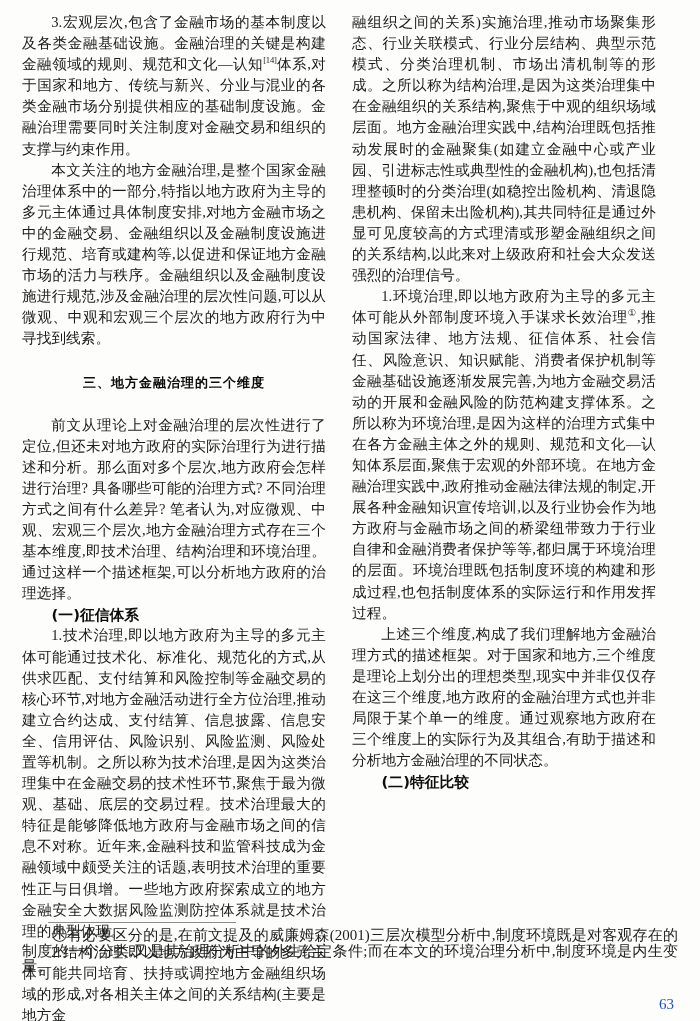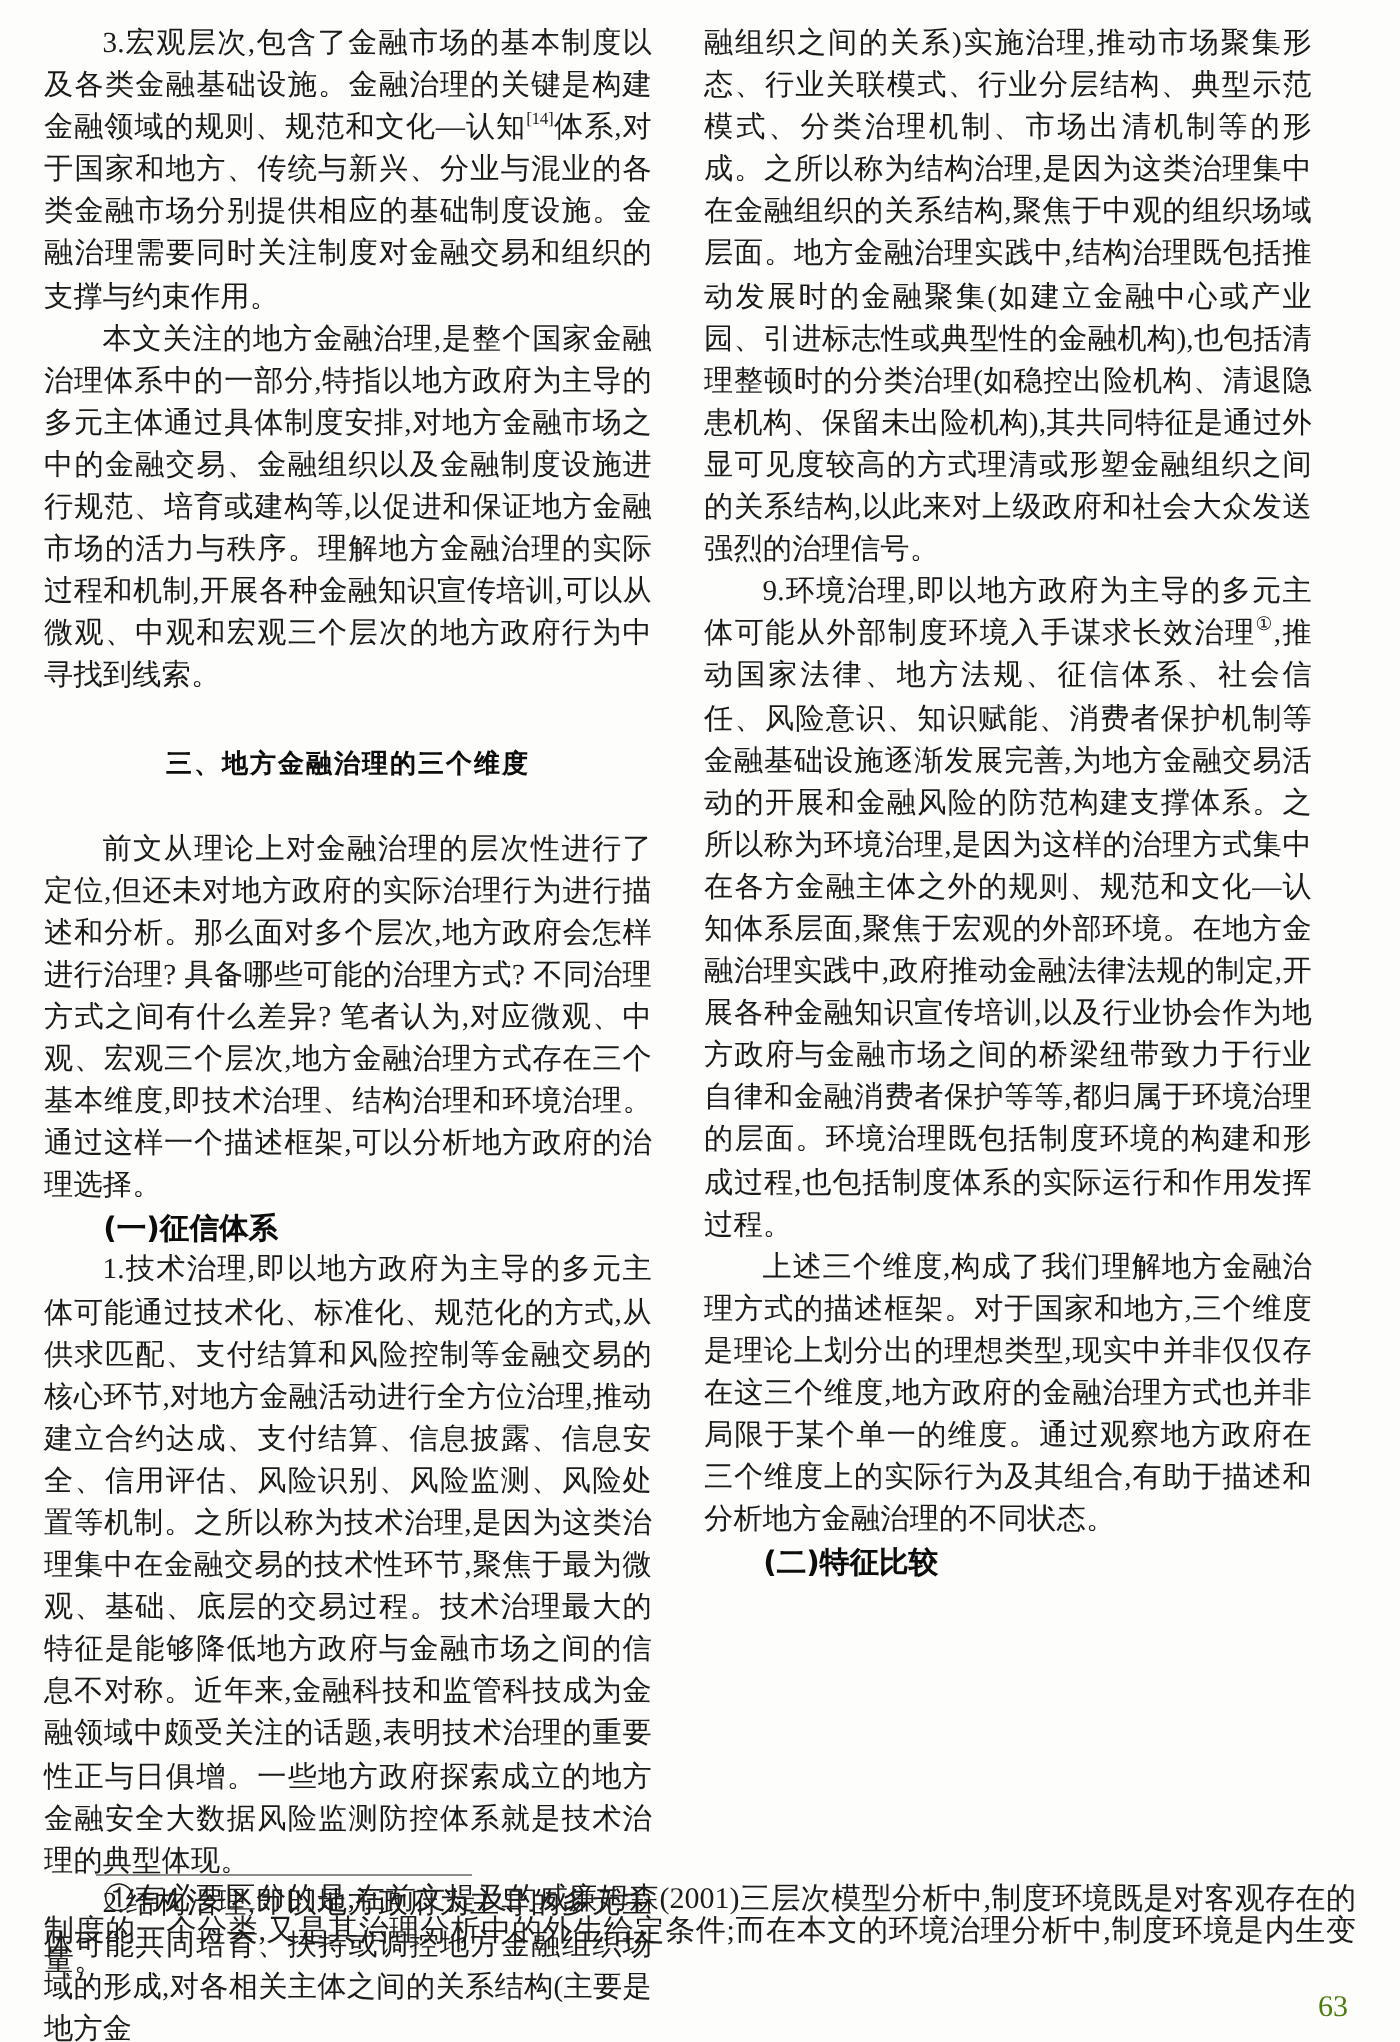--- a/index.html
+++ b/index.html
@@ -93,58 +93,58 @@
   p.footnote {
     margin: 0;
     font-size: 15px;
     line-height: 15.6px;
     text-align: justify;
     text-justify: inter-ideograph;
     text-indent: 2em;
     color: #1d1d1d;
   }
   .page-number {
-    margin-top: 5px;
+    margin-top: 20px;
     text-align: right;
     font-size: 15px;
     line-height: 18px;
-    color: #4d7c0f;
+    color: #1d4ed8;
     padding-right: 4px;
   }
 </style>
 </head>
 <body>
 
 <div id="page">
 
   <div class="columns">
 
     <div class="col">
 
       <p class="body"><span>3.宏观层次,包含了金融市场的基本制度以及各类金融基础设施。金融治理的关键是构建金融领域的规则、规范和文化—认知</span><sup class="cite">[14]</sup><span>体系,对于国家和地方、传统与新兴、分业与混业的各类金融市场分别提供相应的基础制度设施。金融治理需要同时关注制度对金融交易和组织的支撑与约束作用。</span></p>
 
-      <p class="body">本文关注的地方金融治理,是整个国家金融治理体系中的一部分,特指以地方政府为主导的多元主体通过具体制度安排,对地方金融市场之中的金融交易、金融组织以及金融制度设施进行规范、培育或建构等,以促进和保证地方金融市场的活力与秩序。理解地方金融治理的实际过程和机制,开展各种金融知识宣传培训,可以从微观、中观和宏观三个层次的地方政府行为中寻找到线索。</p>
+      <p class="body">本文关注的地方金融治理,是整个国家金融治理体系中的一部分,特指以地方政府为主导的多元主体通过具体制度安排,对地方金融市场之中的金融交易、金融组织以及金融制度设施进行规范、培育或建构等,以促进和保证地方金融市场的活力与秩序。金融组织以及金融制度设施进行规范,涉及金融治理的层次性问题,可以从微观、中观和宏观三个层次的地方政府行为中寻找到线索。</p>
 
       <h2 class="section-heading">三、地方金融治理的三个维度</h2>
 
       <p class="body">前文从理论上对金融治理的层次性进行了定位,但还未对地方政府的实际治理行为进行描述和分析。那么面对多个层次,地方政府会怎样进行治理? 具备哪些可能的治理方式? 不同治理方式之间有什么差异? 笔者认为,对应微观、中观、宏观三个层次,地方金融治理方式存在三个基本维度,即技术治理、结构治理和环境治理。通过这样一个描述框架,可以分析地方政府的治理选择。</p>
 
       <h3 class="sub-heading">(一)征信体系</h3>
 
       <p class="body">1.技术治理,即以地方政府为主导的多元主体可能通过技术化、标准化、规范化的方式,从供求匹配、支付结算和风险控制等金融交易的核心环节,对地方金融活动进行全方位治理,推动建立合约达成、支付结算、信息披露、信息安全、信用评估、风险识别、风险监测、风险处置等机制。之所以称为技术治理,是因为这类治理集中在金融交易的技术性环节,聚焦于最为微观、基础、底层的交易过程。技术治理最大的特征是能够降低地方政府与金融市场之间的信息不对称。近年来,金融科技和监管科技成为金融领域中颇受关注的话题,表明技术治理的重要性正与日俱增。一些地方政府探索成立的地方金融安全大数据风险监测防控体系就是技术治理的典型体现。</p>
 
       <p class="body">2.结构治理,即以地方政府为主导的多元主体可能共同培育、扶持或调控地方金融组织场域的形成,对各相关主体之间的关系结构(主要是地方金</p>
 
     </div>
 
     <div class="col">
 
       <p class="body noindent">融组织之间的关系)实施治理,推动市场聚集形态、行业关联模式、行业分层结构、典型示范模式、分类治理机制、市场出清机制等的形成。之所以称为结构治理,是因为这类治理集中在金融组织的关系结构,聚焦于中观的组织场域层面。地方金融治理实践中,结构治理既包括推动发展时的金融聚集(如建立金融中心或产业园、引进标志性或典型性的金融机构),也包括清理整顿时的分类治理(如稳控出险机构、清退隐患机构、保留未出险机构),其共同特征是通过外显可见度较高的方式理清或形塑金融组织之间的关系结构,以此来对上级政府和社会大众发送强烈的治理信号。</p>
 
-      <p class="body"><span>9.环境治理,即以地方政府为主导的多元主体可能从外部制度环境入手谋求长效治理</span><sup class="fnmark">①</sup><span>,推动国家法律、地方法规、征信体系、社会信任、风险意识、知识赋能、消费者保护机制等金融基础设施逐渐发展完善,为地方金融交易活动的开展和金融风险的防范构建支撑体系。之所以称为环境治理,是因为这样的治理方式集中在各方金融主体之外的规则、规范和文化—认知体系层面,聚焦于宏观的外部环境。在地方金融治理实践中,政府推动金融法律法规的制定,开展各种金融知识宣传培训,以及行业协会作为地方政府与金融市场之间的桥梁纽带致力于行业自律和金融消费者保护等等,都归属于环境治理的层面。环境治理既包括制度环境的构建和形成过程,也包括制度体系的实际运行和作用发挥过程。</span></p>
+      <p class="body"><span>1.环境治理,即以地方政府为主导的多元主体可能从外部制度环境入手谋求长效治理</span><sup class="fnmark">①</sup><span>,推动国家法律、地方法规、征信体系、社会信任、风险意识、知识赋能、消费者保护机制等金融基础设施逐渐发展完善,为地方金融交易活动的开展和金融风险的防范构建支撑体系。之所以称为环境治理,是因为这样的治理方式集中在各方金融主体之外的规则、规范和文化—认知体系层面,聚焦于宏观的外部环境。在地方金融治理实践中,政府推动金融法律法规的制定,开展各种金融知识宣传培训,以及行业协会作为地方政府与金融市场之间的桥梁纽带致力于行业自律和金融消费者保护等等,都归属于环境治理的层面。环境治理既包括制度环境的构建和形成过程,也包括制度体系的实际运行和作用发挥过程。</span></p>
 
       <p class="body">上述三个维度,构成了我们理解地方金融治理方式的描述框架。对于国家和地方,三个维度是理论上划分出的理想类型,现实中并非仅仅存在这三个维度,地方政府的金融治理方式也并非局限于某个单一的维度。通过观察地方政府在三个维度上的实际行为及其组合,有助于描述和分析地方金融治理的不同状态。</p>
 
       <h3 class="sub-heading">(二)特征比较</h3>
 
 
     </div>
 
   </div>
 

